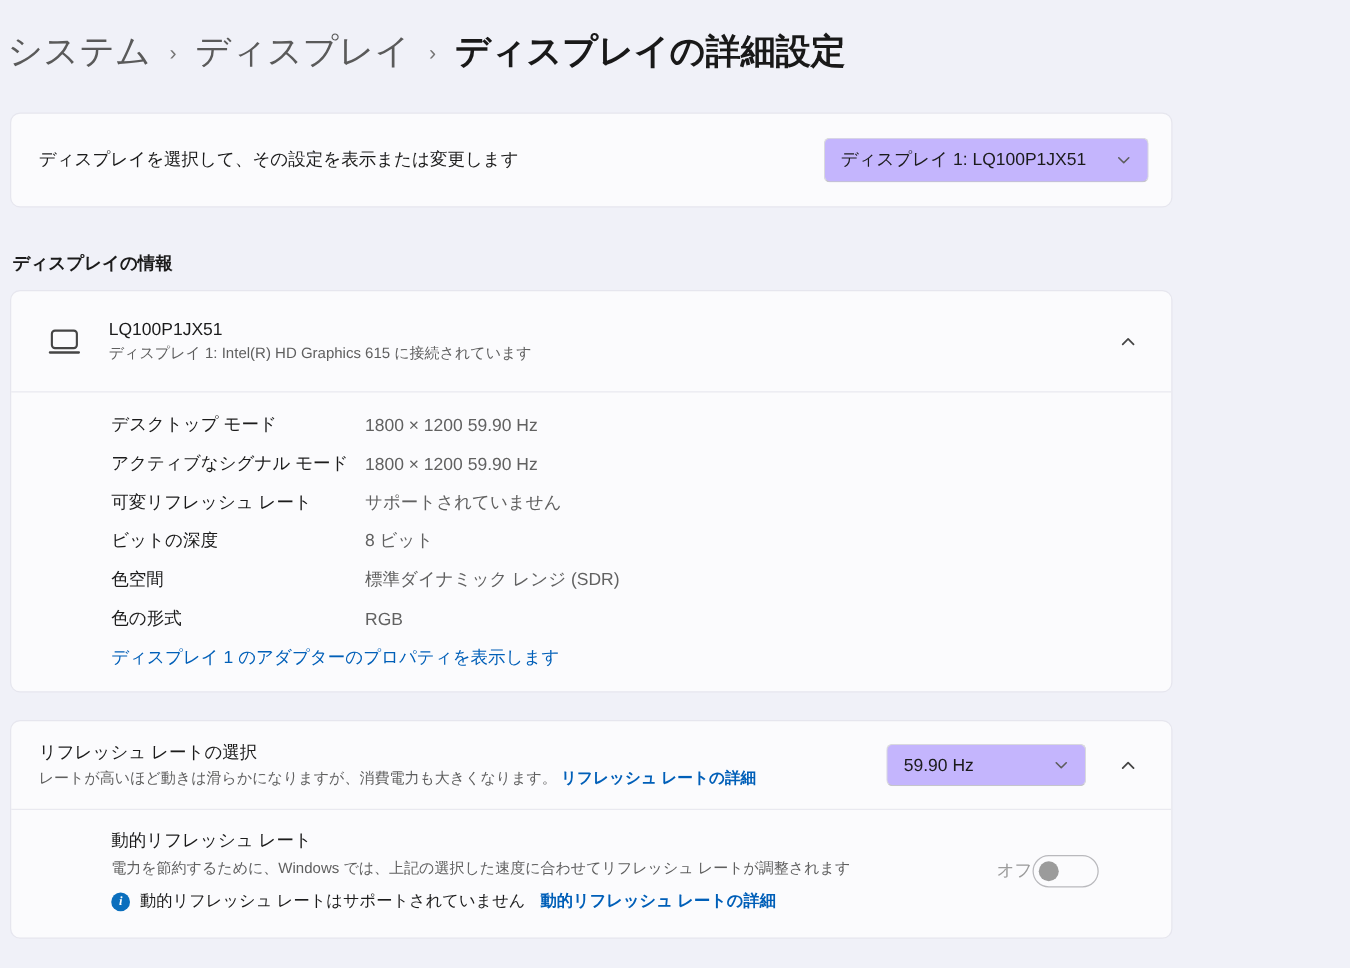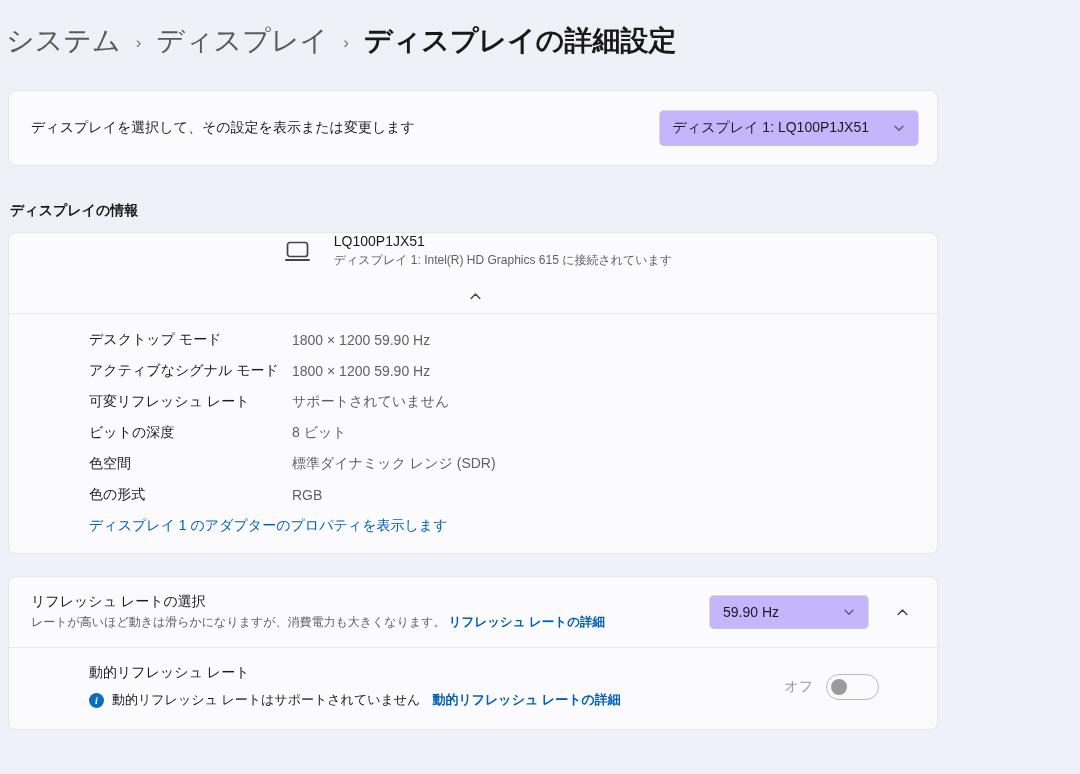--- a/index.html
+++ b/index.html
@@ -50,21 +50,21 @@
     border-radius:5px;
     padding:8px 13px;
     cursor:pointer;
     font-size:14px;
     color:#1b1b1b;
     gap:24px;
   }
   .dropdown .chev { display:flex; align-items:center; }
 
   
-  .expander-header { height:80px;flex-direction:column; }
+  .expander-header { height:80px; }
   .expander-header-left { display:flex; align-items:center; gap:16px; }
   .device-icon { width:40px; display:flex; justify-content:center; }
   .titleblock .t { font-size:14px; color:#1b1b1b; }
   .titleblock .s { font-size:12px; color:#5f5f5f; margin-top:3px; }
   .chevron-btn {
     width:34px; height:34px; display:flex; align-items:center; justify-content:center;
     cursor:pointer; border-radius:4px;
   }
   .divider { border-top:1px solid #e9e9f0; }
 
@@ -93,21 +93,21 @@
   .info-icon {
     width:15px; height:15px; border-radius:50%;
     background:#0a6ebd; color:#fff;
     display:flex; align-items:center; justify-content:center;
     font-size:10px; font-weight:700; font-style:italic;
     font-family:"Liberation Serif","DejaVu Serif",serif;
     flex:0 0 auto;
   }
   .info-icon::after { content:"i"; }
   .dyn-info .link { font-weight:600; margin-left:4px; }
-  .toggle-wrap { display:flex; align-items:center; gap:13px; padding-right:34px; }
+  .toggle-wrap { display:flex; align-items:center; padding-right:34px; }
   .toggle-label { color:#9b9b9b; font-size:14px; }
   .toggle {
     width:53px; height:26px;
     border:1px solid #b9b9bd; border-radius:13px;
     background:#fbfbfd;
     position:relative; cursor:pointer;
   }
   .toggle .knob {
     position:absolute; left:4px; top:4px;
     width:16px; height:16px; border-radius:50%;
@@ -213,20 +213,21 @@
           <svg width="13" height="13" viewBox="0 0 12 12">
               <path d="M2 7.8l4-4 4 4" stroke="#454545" stroke-width="1.3" fill="none" stroke-linecap="round" stroke-linejoin="round"></path>
             </svg>
         </span>
       </div>
     </div>
     <div class="divider"></div>
     <div class="dyn-content">
       <div>
         <div class="dyn-title">動的リフレッシュ レート</div>
+        <div class="dyn-desc">電力を節約するために、Windows では、上記の選択した速度に合わせてリフレッシュ レートが調整されます</div>
         <div class="dyn-info">
           <span class="info-icon"></span>
           <span>動的リフレッシュ レートはサポートされていません</span>
           <a class="link">動的リフレッシュ レートの詳細</a>
         </div>
       </div>
       <div class="toggle-wrap">
         <span class="toggle-label">オフ</span>
         <div class="toggle">
           <div class="knob"></div>

